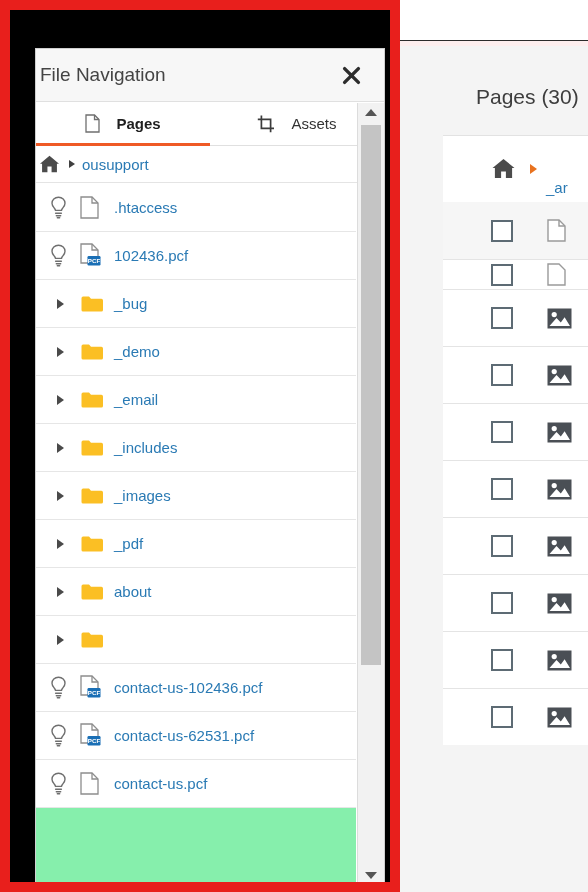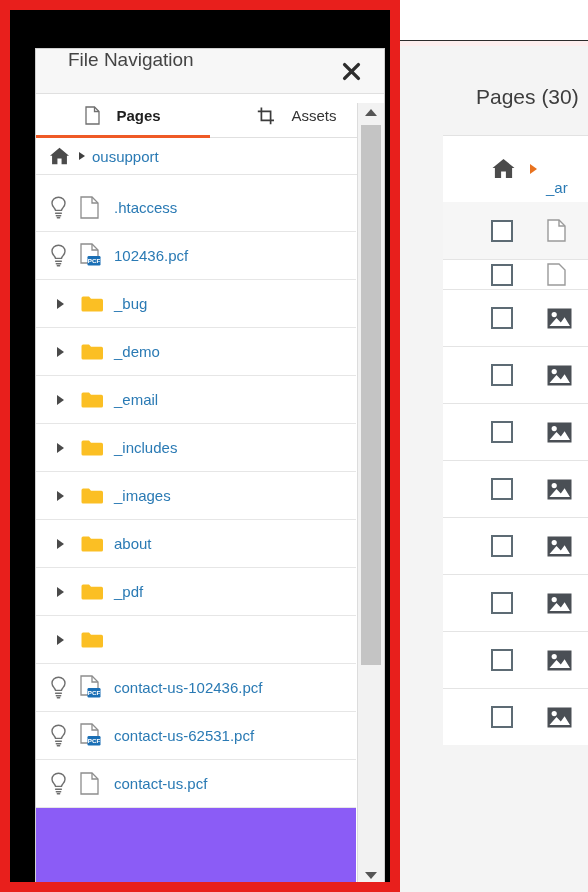--- a/index.html
+++ b/index.html
@@ -132,25 +132,26 @@
     height: 844px;
     background: #ffffff;
     border: 1px solid #d0d0d0;
     border-bottom: none;
     box-sizing: border-box;
     z-index: 20;
     overflow: hidden;
   }
 
   .dlg-header {
-    height: 45px;
+    height: 53px;
     background: #f7f7f7;
     border-bottom: 1px solid #e0e0e0;
     display: flex;
-    padding: 0 0 0 32px;
+    align-items: center;
+    padding: 0 0 0 4px;
     box-sizing: border-box;
     position: relative;
   }
   .dlg-title {
     font-size: 19px;
     color: #444444;
     font-weight: 400;
   }
   .dlg-close {
     position: absolute;
@@ -192,21 +193,21 @@
     position: absolute;
     left: 0; right: 0; bottom: -1px;
     height: 3px;
     background: #ef5a26;
   }
 
   .dlg-breadcrumb {
     height: 37px;
     display: flex;
     align-items: center;
-    padding-left: 13px;
+    padding-left: 3px;
     border-bottom: 1px solid #e4e4e4;
     box-sizing: border-box;
     background: #ffffff;
   }
   .crumb-arrow {
     width: 0; height: 0;
     border-left: 6px solid #3f3f3f;
     border-top: 4px solid transparent;
     border-bottom: 4px solid transparent;
     margin: 0 7px 0 9px;
@@ -216,21 +217,21 @@
     font-size: 15px;
   }
 
   .dlg-list {
     position: absolute;
     left: 0;
     top: 135px;
     right: 28px;
     bottom: 0;
     overflow: hidden;
-    background: #8b5cf6;
+    background: #86efac;
   }
   .file-row {
     height: 48px;
     display: flex;
     align-items: center;
     border-bottom: 1px solid #e6e6e6;
     box-sizing: border-box;
     padding-left: 14px;
     background: #ffffff;
     cursor: pointer;
@@ -571,32 +572,32 @@
         </div>
         <div class="file-row">
           <span class="row-lead">
             <span class="disc"></span>
           </span>
           <span class="row-icon">
             <svg class="ico" width="25" height="20" viewBox="0 0 25 20" aria-hidden="true">
               <path d="M1.5 4.2 a1.6 1.6 0 0 1 1.6-1.6 H9 l2 2.2 h10.4 a1.6 1.6 0 0 1 1.6 1.6 V16 a1.6 1.6 0 0 1-1.6 1.6 H3.1 A1.6 1.6 0 0 1 1.5 16 Z" fill="#fbbf24"></path>
             </svg>
           </span>
+          <span class="row-label">_pdf</span>
+        </div>
+        <div class="file-row">
+          <span class="row-lead">
+            <span class="disc"></span>
+          </span>
+          <span class="row-icon">
+            <svg class="ico" width="25" height="20" viewBox="0 0 25 20" aria-hidden="true">
+              <path d="M1.5 4.2 a1.6 1.6 0 0 1 1.6-1.6 H9 l2 2.2 h10.4 a1.6 1.6 0 0 1 1.6 1.6 V16 a1.6 1.6 0 0 1-1.6 1.6 H3.1 A1.6 1.6 0 0 1 1.5 16 Z" fill="#fbbf24"></path>
+            </svg>
+          </span>
           <span class="row-label">about</span>
-        </div>
-        <div class="file-row">
-          <span class="row-lead">
-            <span class="disc"></span>
-          </span>
-          <span class="row-icon">
-            <svg class="ico" width="25" height="20" viewBox="0 0 25 20" aria-hidden="true">
-              <path d="M1.5 4.2 a1.6 1.6 0 0 1 1.6-1.6 H9 l2 2.2 h10.4 a1.6 1.6 0 0 1 1.6 1.6 V16 a1.6 1.6 0 0 1-1.6 1.6 H3.1 A1.6 1.6 0 0 1 1.5 16 Z" fill="#fbbf24"></path>
-            </svg>
-          </span>
-          <span class="row-label">_pdf</span>
         </div>
         <div class="file-row">
           <span class="row-lead">
             <span class="disc"></span>
           </span>
           <span class="row-icon">
             <svg class="ico" width="25" height="20" viewBox="0 0 25 20" aria-hidden="true">
               <path d="M1.5 4.2 a1.6 1.6 0 0 1 1.6-1.6 H9 l2 2.2 h10.4 a1.6 1.6 0 0 1 1.6 1.6 V16 a1.6 1.6 0 0 1-1.6 1.6 H3.1 A1.6 1.6 0 0 1 1.5 16 Z" fill="#fbbf24"></path>
             </svg>
           </span>

